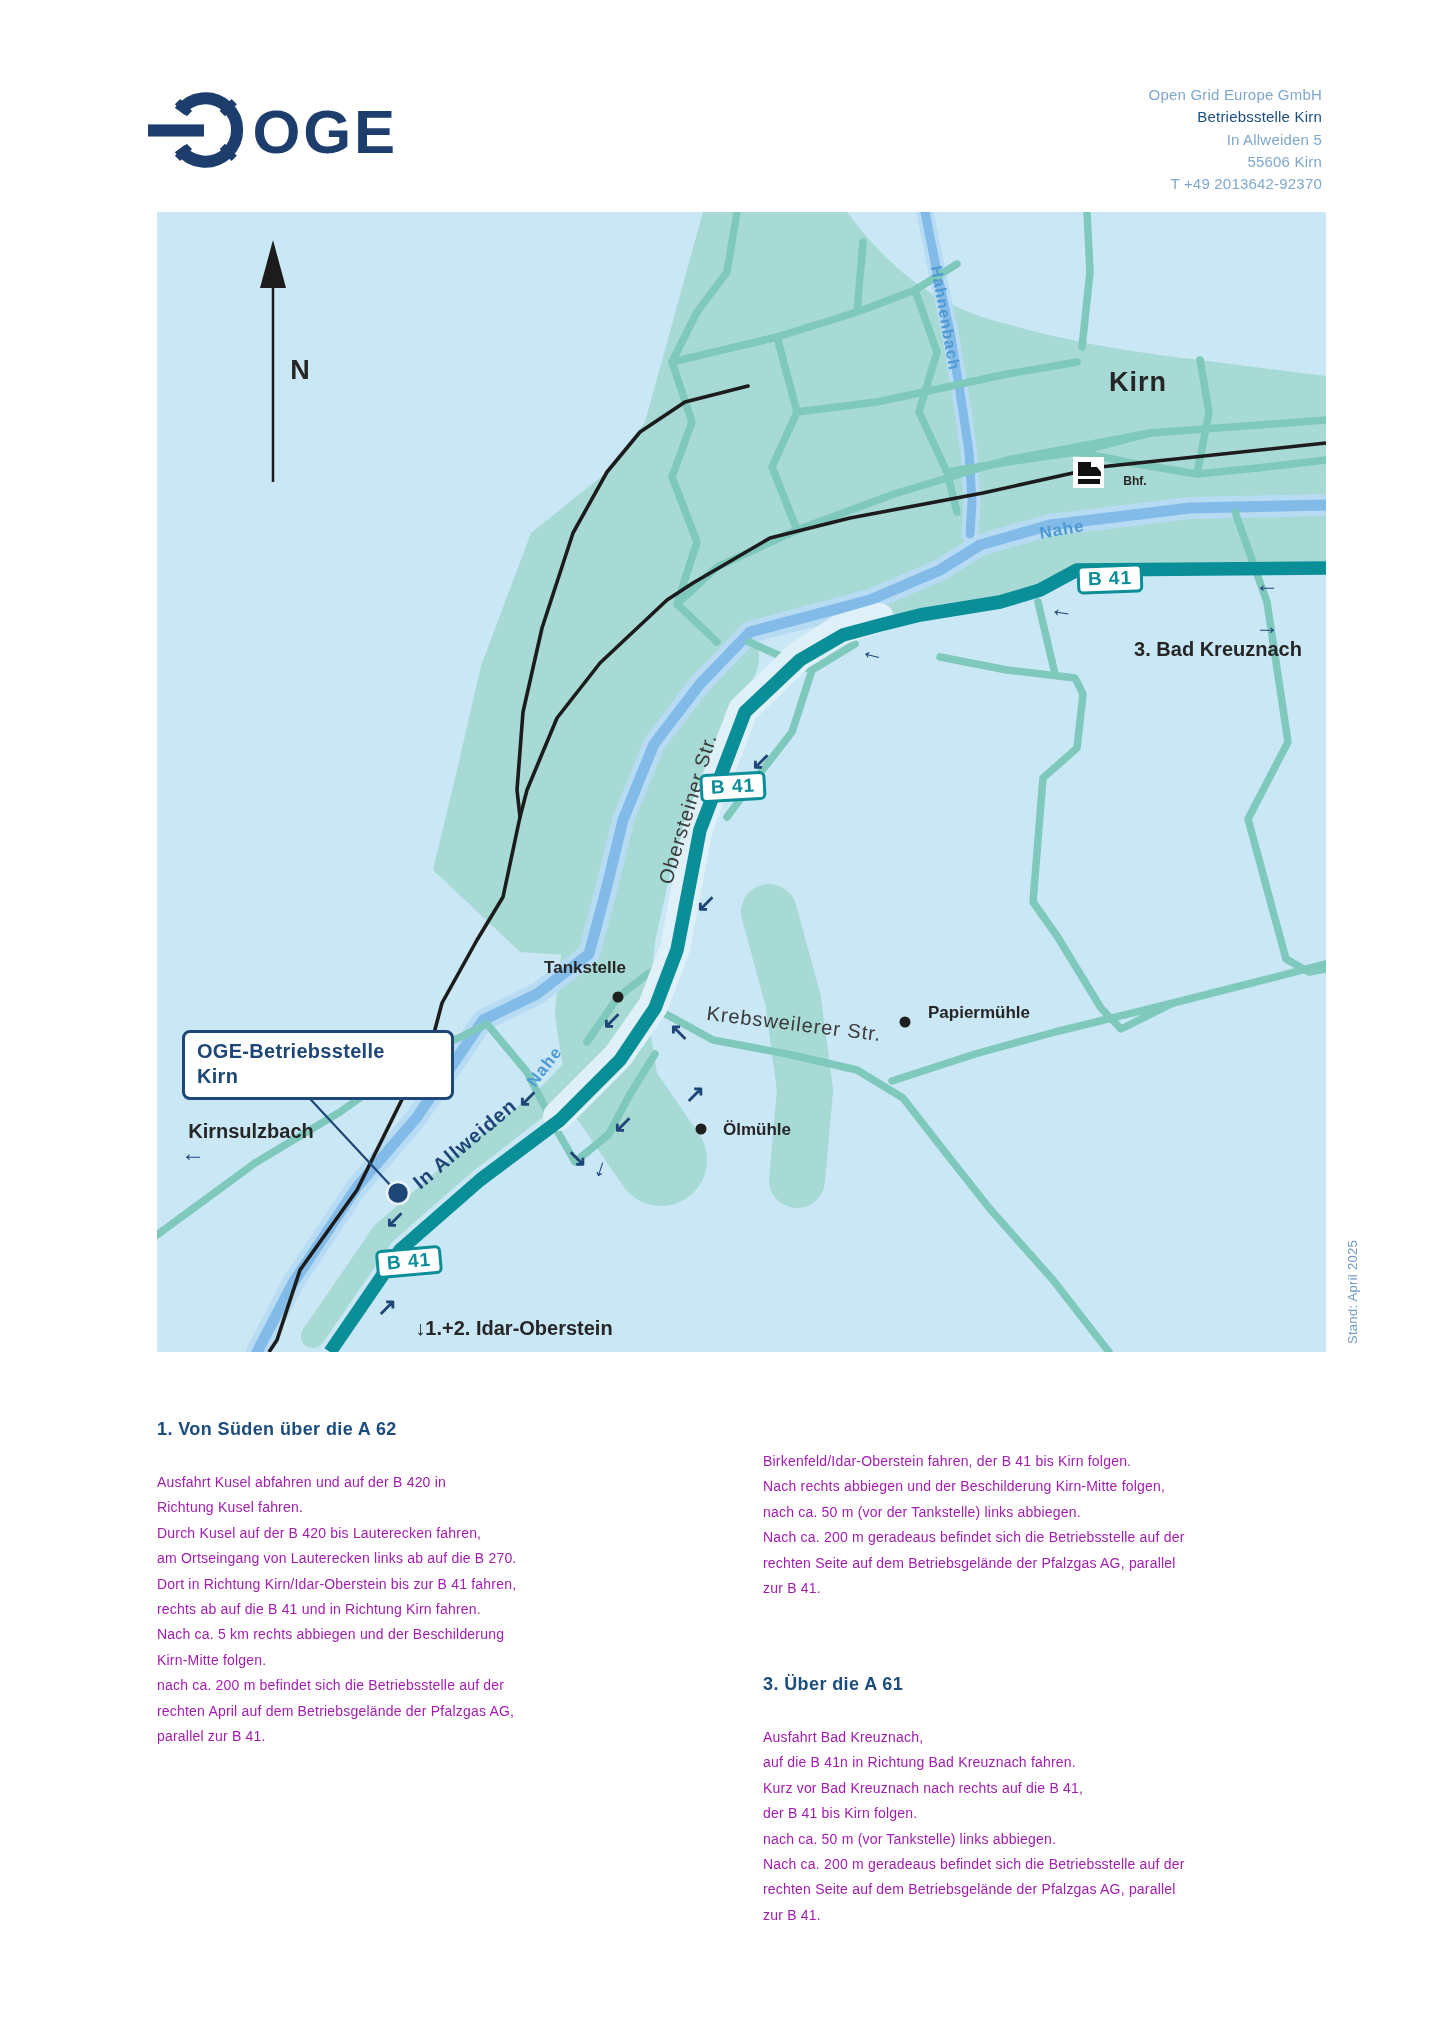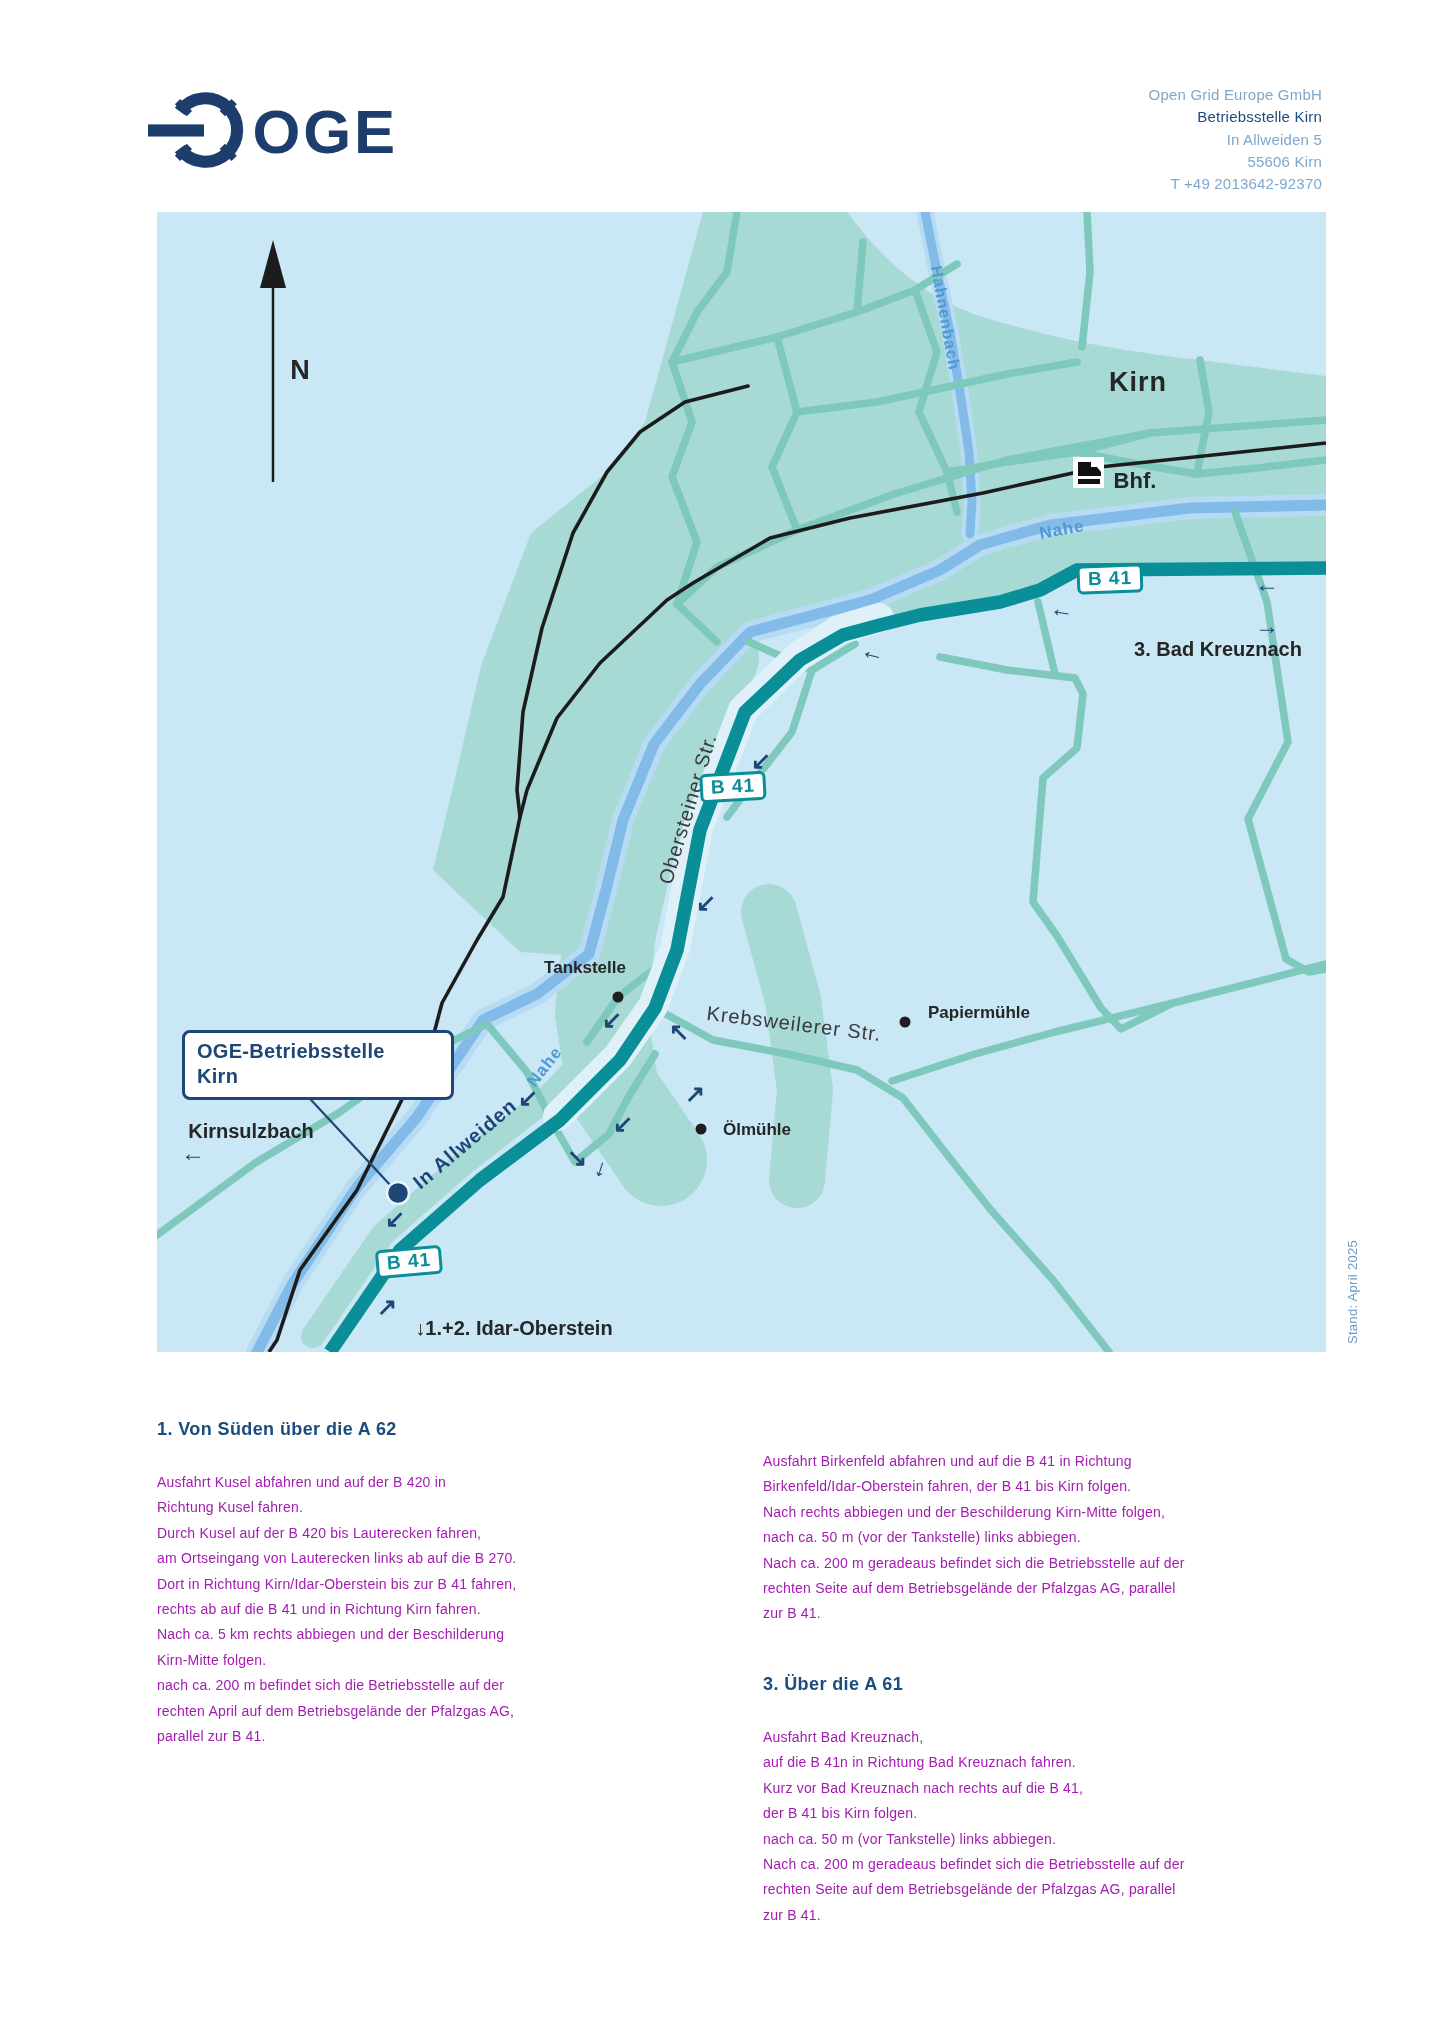--- a/index.html
+++ b/index.html
@@ -159,21 +159,21 @@
   </svg>
 
   <div id="facility-box">
     <div>OGE-Betriebsstelle</div>
     <div>Kirn</div>
   </div>
 
   <div id="map-labels">
       <div class="map-label" style="font-size: 27px; font-weight: 700; color: rgb(38, 38, 38); left: 143px; top: 158px;">N</div>
       <div class="map-label" style="font-size: 27px; font-weight: 700; color: rgb(38, 38, 38); letter-spacing: 1px; left: 981px; top: 170px;">Kirn</div>
-      <div class="map-label" style="font-size: 22px; font-weight: 700; color: rgb(38, 38, 38); left: 978px; top: 269px;">Bhf.</div>
+      <div class="map-label" style="font-size: 12px; font-weight: 700; color: rgb(38, 38, 38); left: 978px; top: 269px;">Bhf.</div>
       <div class="map-label" style="font-size: 16px; font-weight: 600; color: rgb(79, 154, 210); letter-spacing: 1px; left: 788px; top: 106px; transform: translate(-50%, -50%) rotate(80deg);">Hahnenbach</div>
       <div class="map-label" style="font-size: 17px; font-weight: 600; color: rgb(79, 154, 210); letter-spacing: 1px; left: 905px; top: 318px; transform: translate(-50%, -50%) rotate(-10deg);">Nahe</div>
       <div class="map-label" style="font-size: 20px; font-weight: 700; color: rgb(38, 38, 38); left: 1045px; top: 437px; margin-left: 16px;">3. Bad Kreuznach</div>
       <div class="map-label" style="font-size: 20px; font-weight: 400; color: rgb(58, 58, 58); letter-spacing: 1px; left: 531px; top: 597px; transform: translate(-50%, -50%) rotate(-73deg);">Obersteiner Str.</div>
       <div class="map-label" style="font-size: 17px; font-weight: 700; color: rgb(38, 38, 38); left: 428px; top: 756px;">Tankstelle</div>
       <div class="map-label" style="font-size: 20px; font-weight: 400; color: rgb(58, 58, 58); letter-spacing: 1px; left: 637px; top: 812px; transform: translate(-50%, -50%) rotate(7deg);">Krebsweilerer Str.</div>
       <div class="map-label" style="font-size: 17px; font-weight: 700; color: rgb(38, 38, 38); left: 822px; top: 801px;">Papiermühle</div>
       <div class="map-label" style="font-size: 17px; font-weight: 700; color: rgb(38, 38, 38); left: 600px; top: 918px;">Ölmühle</div>
       <div class="map-label" style="font-size: 17px; font-weight: 600; color: rgb(79, 154, 210); letter-spacing: 1px; left: 388px; top: 855px; transform: translate(-50%, -50%) rotate(-52deg);">Nahe</div>
       <div class="map-label" style="font-size: 20px; font-weight: 600; color: rgb(30, 70, 119); letter-spacing: 1px; left: 308px; top: 932px; transform: translate(-50%, -50%) rotate(-40deg);">In Allweiden</div>
@@ -217,21 +217,20 @@
       <div>rechts ab auf die B 41 und in Richtung Kirn fahren.</div>
       <div>Nach ca. 5 km rechts abbiegen und der Beschilderung</div>
       <div>Kirn-Mitte folgen.</div>
       <div>nach ca. 200 m befindet sich die Betriebsstelle auf der</div>
       <div>rechten April auf dem Betriebsgelände der Pfalzgas AG,</div>
       <div>parallel zur B 41.</div>
     </div>
 </section>
 <section class="dir-section" id="section-2">
   <div class="dir-body">
-      <div>Ausfahrt Birkenfeld abfahren und auf die B 41 in Richtung</div>
       <div>Birkenfeld/Idar-Oberstein fahren, der B 41 bis Kirn folgen.</div>
       <div>Nach rechts abbiegen und der Beschilderung Kirn-Mitte folgen,</div>
       <div>nach ca. 50 m (vor der Tankstelle) links abbiegen.</div>
       <div>Nach ca. 200 m geradeaus befindet sich die Betriebsstelle auf der</div>
       <div>rechten Seite auf dem Betriebsgelände der Pfalzgas AG, parallel</div>
       <div>zur B 41.</div>
     </div>
 </section>
 <section class="dir-section" id="section-3">
   <h3>3. Über die A 61</h3>

